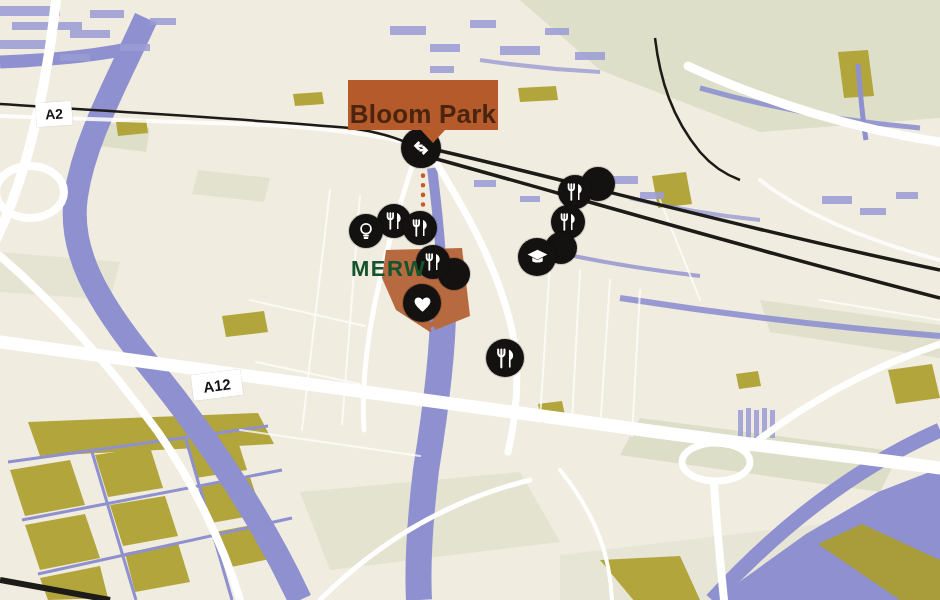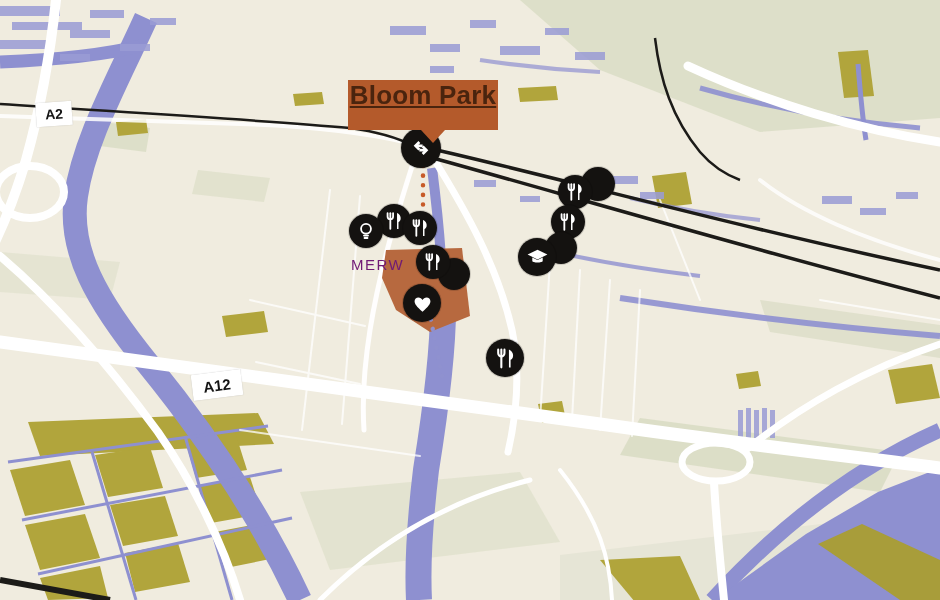--- a/index.html
+++ b/index.html
@@ -3,34 +3,34 @@
 <meta charset="utf-8">
 <style>
   html,body{margin:0;padding:0;background:#ddd;}
   .map{position:relative;width:940px;height:600px;overflow:hidden;background:#f0ecdf;
        font-family:"Liberation Sans",sans-serif;}
   .map-svg{position:absolute;left:0;top:0;}
   .marker{position:absolute;border-radius:50%;background:#141210;
           display:flex;align-items:center;justify-content:center;
           transform:translate(-50%,-50%);box-shadow:0 0 0 1px rgba(0,0,0,.15);}
   .marker svg{display:block}
-  .callout{position:absolute;display:flex;align-items:flex-start;justify-content:center;
-           font-weight:700;font-size:26px;letter-spacing:.2px;text-decoration:underline;}
+  .callout{position:absolute;display:flex;align-items:flex-end;justify-content:center;
+           font-weight:700;font-size:26px;letter-spacing:.2px;}
   .callout.park{left:348px;top:80px;width:150px;height:50px;background:#b45a2b;color:#4a240e;}
   .callout.park::after{content:"";position:absolute;top:100%;left:73px;width:0;height:0;
            border:12px solid transparent;border-top:13px solid #b45a2b;border-bottom:none;}
   .callout.zuid{left:365px;top:382px;width:154px;height:48px;background:#9b9dd9;color:#23254f;}
   .callout.zuid::before{content:"";position:absolute;bottom:100%;left:66px;width:0;height:0;
            border:12px solid transparent;border-bottom:13px solid #9b9dd9;border-top:none;}
   .badge{position:absolute;background:#ffffff;color:#141414;font-weight:700;
          display:flex;align-items:center;justify-content:center;box-shadow:0 0 1px rgba(0,0,0,.25);}
   .badge.a2{left:36px;top:102px;width:36px;height:24px;font-size:14px;transform:rotate(-4deg);}
   .badge.a12{left:192px;top:372px;width:50px;height:26px;font-size:15px;transform:rotate(-7deg);}
-  .district-label{position:absolute;left:351px;top:256px;color:#701a75;font-weight:400;
-         font-size:15px;letter-spacing:1.5px;}
+  .district-label{position:absolute;left:351px;top:256px;color:#14532d;font-weight:700;
+         font-size:22px;letter-spacing:1.5px;}
 </style>
 </head>
 <body>
 
 <div class="map">
 
   <svg class="map-svg" width="940" height="600" viewBox="0 0 940 600">
     <rect x="0" y="0" width="940" height="600" fill="#f0ecdf"></rect>
 
     <g fill="#d8dcc3">

